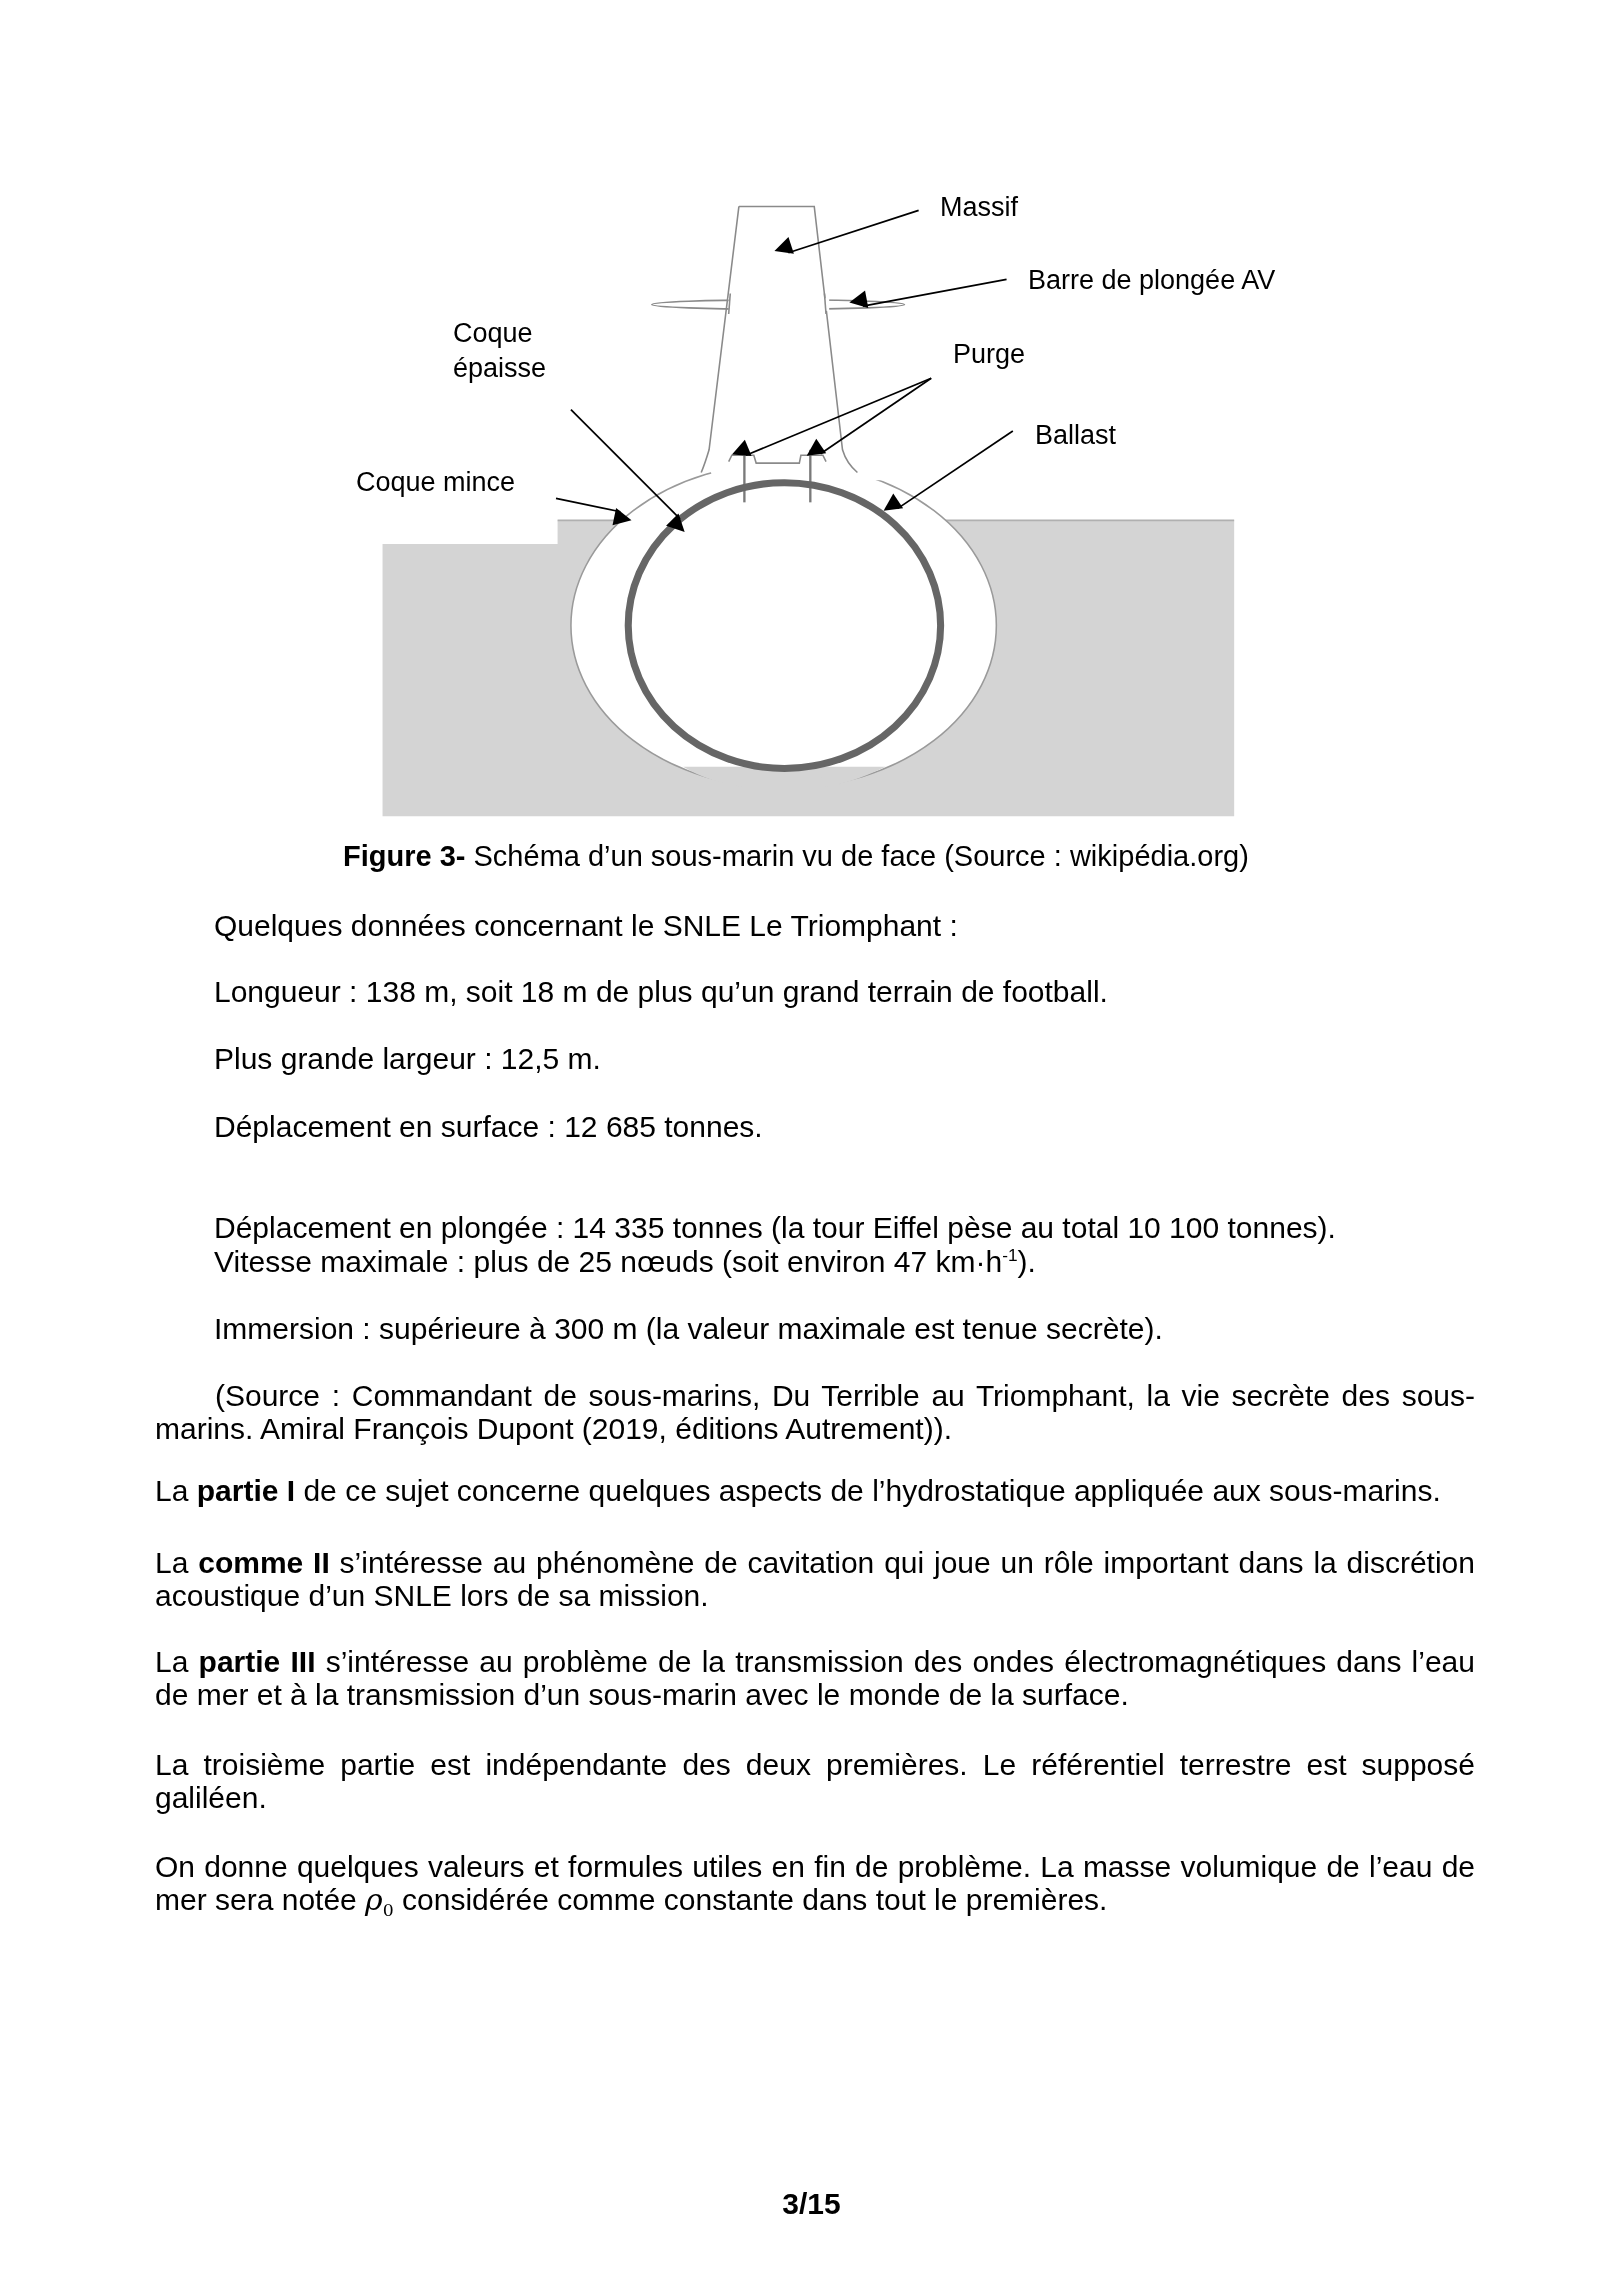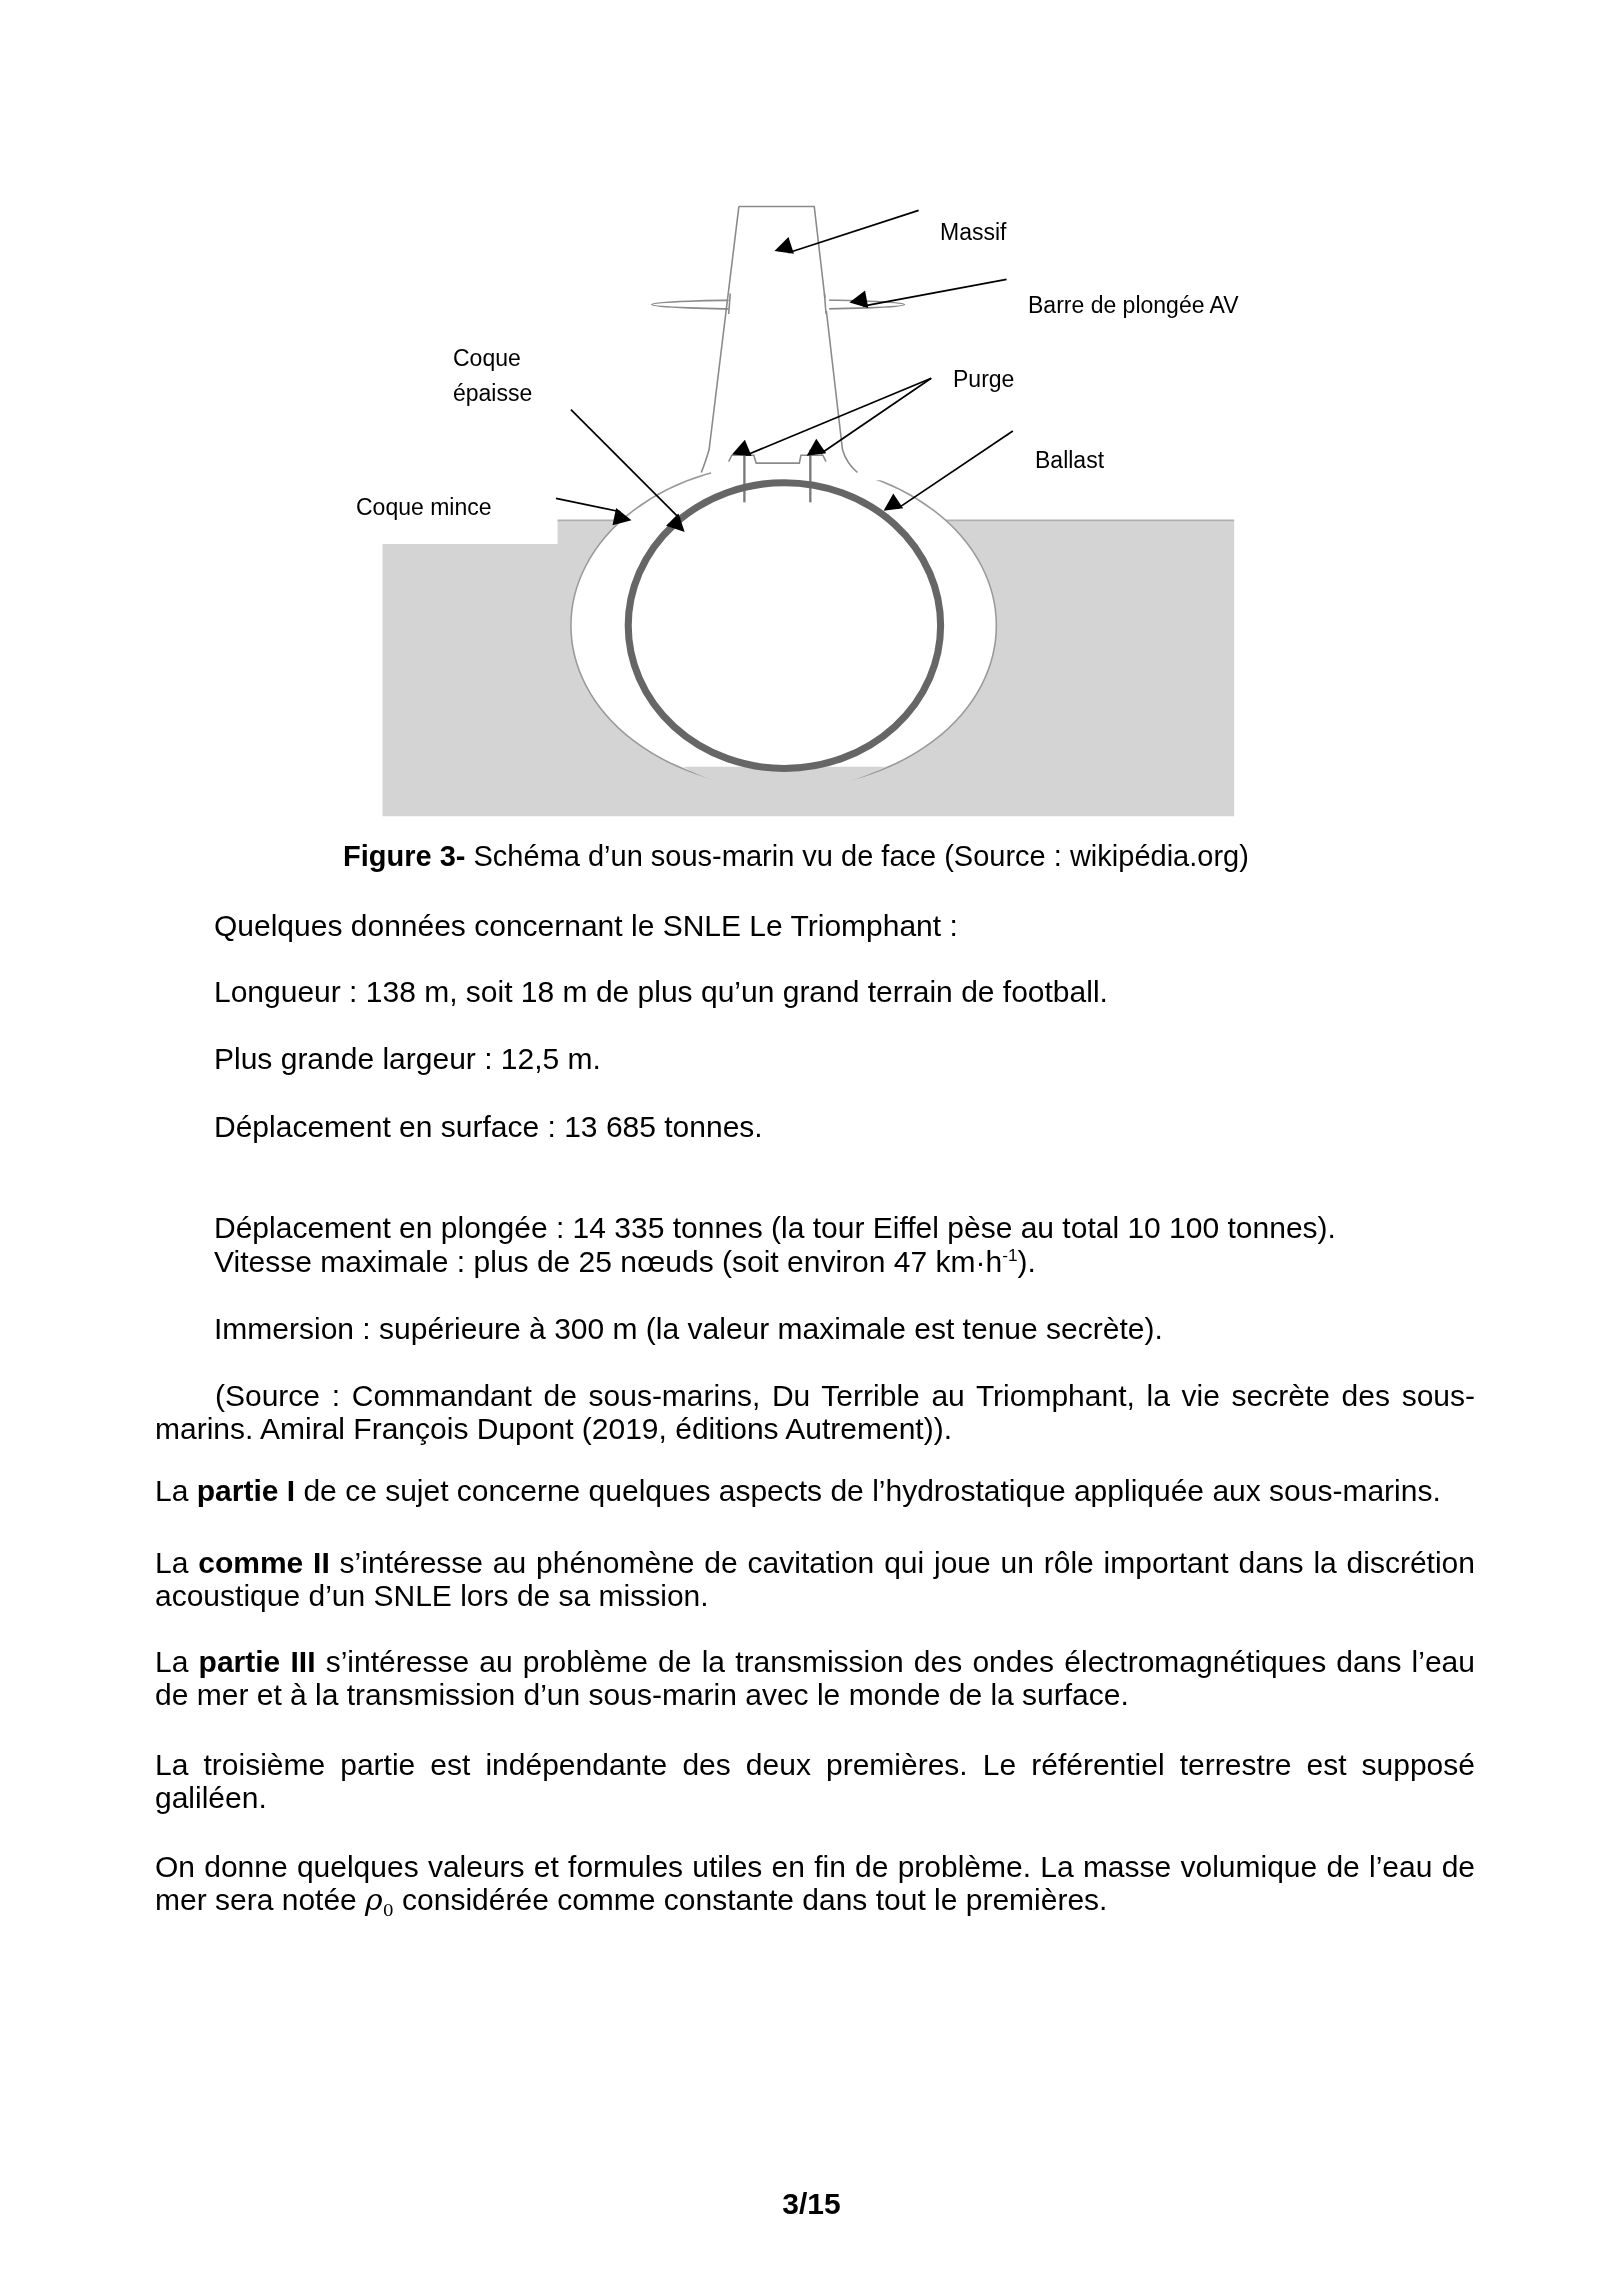--- a/index.html
+++ b/index.html
@@ -4,21 +4,21 @@
   <style>
     html, body { margin: 0; padding: 0; background: #ffffff; }
     body {
       width: 1623px; height: 2295px; position: relative; overflow: hidden;
       font-family: "Liberation Sans", "DejaVu Sans", sans-serif;
       color: #000;
     }
     .page { position: absolute; left: 0; top: 0; width: 1623px; height: 2295px; }
     svg.figure { position: absolute; left: 0; top: 0; width: 1623px; height: 832px; }
     .label {
-      position: absolute; font-size: 23px; line-height: 1; white-space: nowrap; margin-top: 27px;
+      position: absolute; font-size: 27px; line-height: 1; white-space: nowrap;
     }
     .caption {
       position: absolute; left: 343px; top: 841px; font-size: 29px; line-height: 1.1; white-space: nowrap; text-align: right;
     }
     .caption b { font-weight: bold; }
     .line {
       position: absolute; font-size: 30px; white-space: nowrap; line-height: 1;
     }
     .para {
       position: absolute; left: 155px; width: 1320px; font-size: 30px;
@@ -87,21 +87,21 @@
   <div class="label" style="left:453px; top:355px;">épaisse</div>
   <div class="label" style="left:953px; top:341px;">Purge</div>
   <div class="label" style="left:1035px; top:422px;">Ballast</div>
   <div class="label" style="left:356px; top:469px;">Coque mince</div>
 
   <div class="caption"><b>Figure 3-</b><span> Schéma d’un sous-marin vu de face (Source : wikipédia.org)</span></div>
 
   <div class="line" style="left:214px; top:911px;">Quelques données concernant le SNLE Le Triomphant :</div>
   <div class="line" style="left:214px; top:977px;">Longueur : 138 m, soit 18 m de plus qu’un grand terrain de football.</div>
   <div class="line" style="left:214px; top:1044px;">Plus grande largeur : 12,5 m.</div>
-  <div class="line" style="left:214px; top:1112px;">Déplacement en surface : 13 685 tonnes.</div>
+  <div class="line" style="left:214px; top:1112px;">Déplacement en surface : 12 685 tonnes.</div>
   <div class="line" style="left:214px; top:1213px;">Déplacement en plongée : 14 335 tonnes (la tour Eiffel pèse au total 10 100 tonnes).</div>
   <div class="line" style="left:214px; top:1247px;"><span>Vitesse maximale : plus de 25 nœuds (soit environ 47 km·h</span><sup>-1</sup><span>).</span></div>
   <div class="line" style="left:214px; top:1314px;">Immersion : supérieure à 300 m (la valeur maximale est tenue secrète).</div>
 
   <div class="para indent" style="top:1379px;">(Source : Commandant de sous-marins, Du Terrible au Triomphant, la vie secrète des sous-marins. Amiral François Dupont (2019, éditions Autrement)).</div>
 
   <div class="para" style="top:1474px;"><span>La </span><b>partie I</b><span> de ce sujet concerne quelques aspects de l’hydrostatique appliquée aux sous-marins.</span></div>
   <div class="para" style="top:1546px;"><span>La </span><b>comme II</b><span> s’intéresse au phénomène de cavitation qui joue un rôle important dans la discrétion acoustique d’un SNLE lors de sa mission.</span></div>
   <div class="para" style="top:1645px;"><span>La </span><b>partie III</b><span> s’intéresse au problème de la transmission des ondes électromagnétiques dans l’eau de mer et à la transmission d’un sous-marin avec le monde de la surface.</span></div>
 

